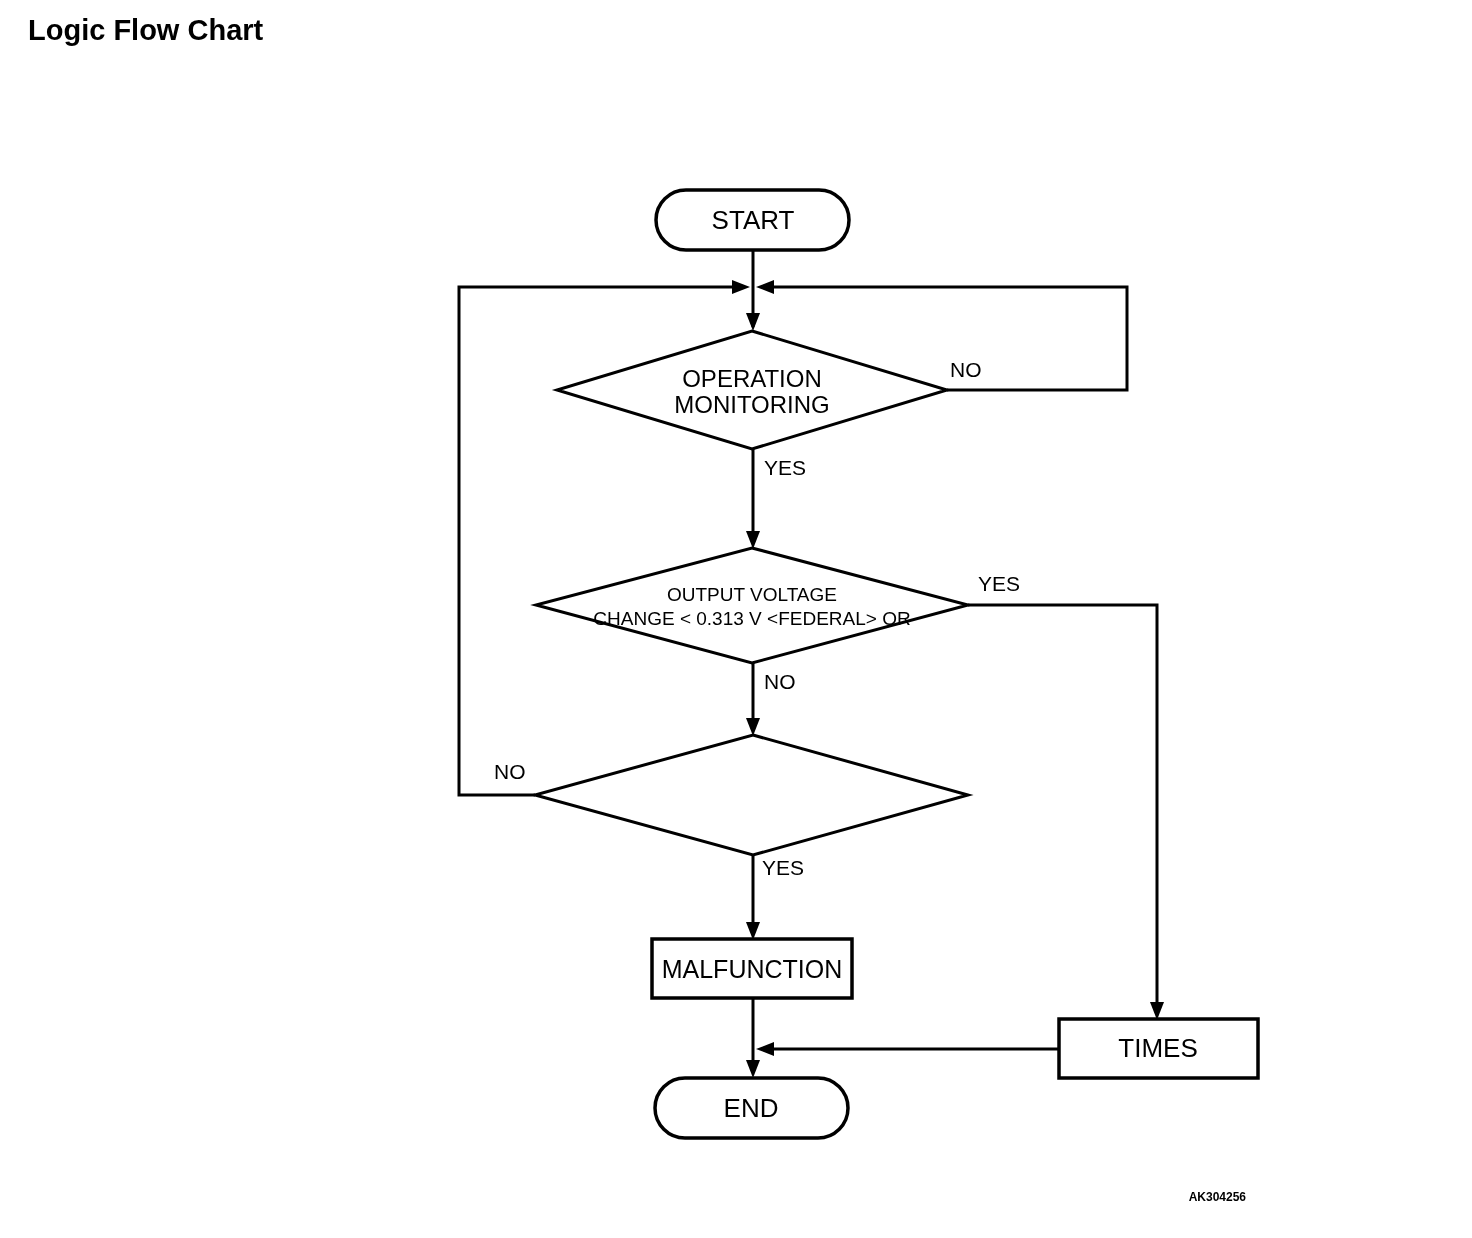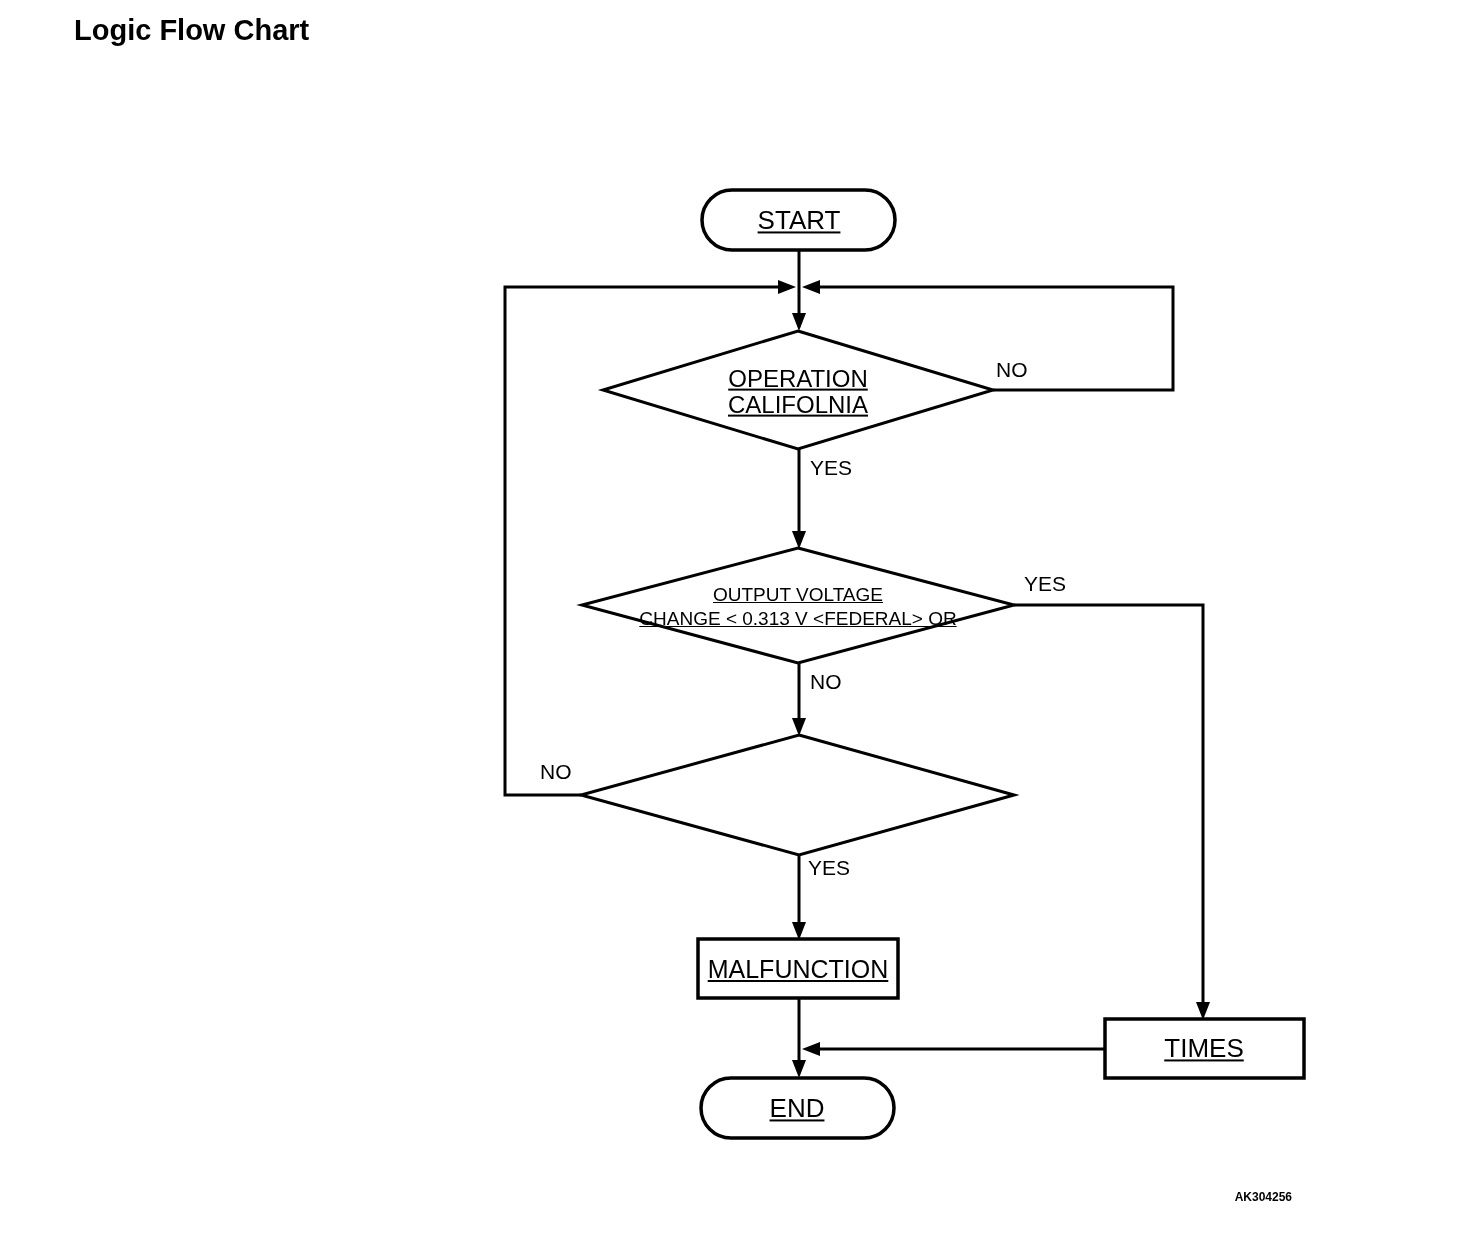--- a/index.html
+++ b/index.html
@@ -8,21 +8,20 @@
     background: #ffffff;
   }
   .canvas {
     position: relative;
     width: 1260px;
     height: 1238px;
     background: #ffffff;
     font-family: "Liberation Sans", sans-serif;
     color: #000000;
     overflow: hidden;
-    margin-left: 46px;
   }
   .page-title {
     position: absolute;
     left: 28px;
     top: 14px;
     font-size: 29px;
     font-weight: bold;
     letter-spacing: 0px;
     color: #000;
     white-space: nowrap;
@@ -31,21 +30,20 @@
     position: absolute;
     left: 0;
     top: 0;
   }
   .node-label {
     position: absolute;
     transform: translate(-50%, -50%);
     text-align: center;
     white-space: nowrap;
     color: #000;
-    text-decoration: underline;
   }
   .node-label span { display: block; }
   .f26 { font-size: 26px; line-height: 1.12; }
   .f25 { font-size: 25px; line-height: 1.12; }
   .f24 { font-size: 24px; line-height: 1.1; }
   .f19 { font-size: 19px; line-height: 24px; text-align: center; }
   .edge-label {
     position: absolute;
     font-size: 21px;
     white-space: nowrap;
@@ -110,21 +108,21 @@
       <rect x="652" y="939" width="200" height="59"></rect>
       <rect x="1059" y="1019" width="199" height="59"></rect>
       <rect x="655" y="1078" width="193" height="60" rx="30" ry="30"></rect>
     </g>
   </svg>
 
   <div class="node-label f26" style="left:753px; top:221px;">START</div>
 
   <div class="node-label f24" style="left:752px; top:392px;">
     <span>OPERATION</span>
-    <span>CALIFOLNIA</span>
+    <span>MONITORING</span>
   </div>
 
   <div class="node-label f19" style="left:752px; top:607px;">
     <span>OUTPUT VOLTAGE</span>
     <span>CHANGE &lt; 0.313 V &lt;FEDERAL&gt; OR</span>
   </div>
 
 
   <div class="node-label f25" style="left:752px; top:969px;">MALFUNCTION</div>
 

